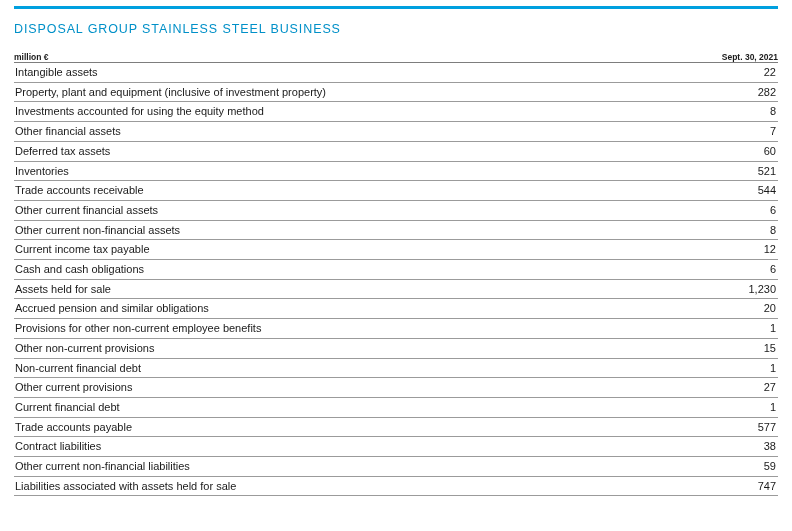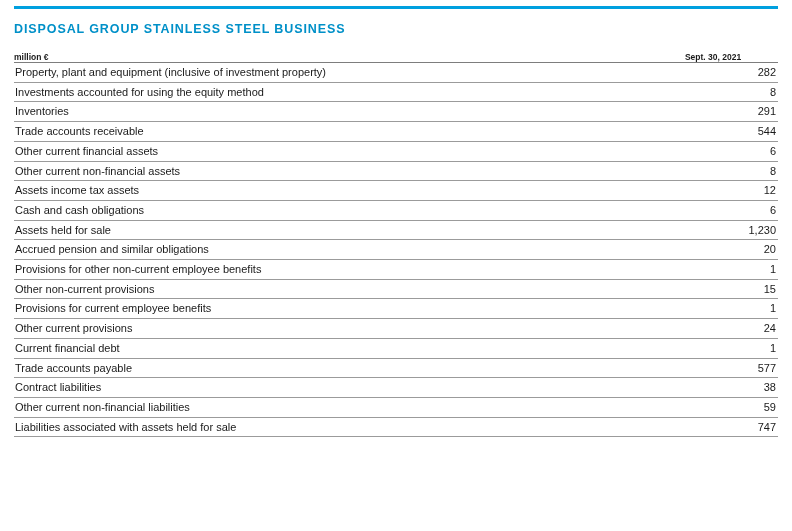--- a/index.html
+++ b/index.html
@@ -22,21 +22,21 @@
   }
   .top-rule {
     height: 3px;
     background: #00a0df;
     margin-top: 6px;
     width: 100%;
   }
   .doc-title {
     color: #0090c8;
     font-size: 12.5px;
-    font-weight: bold;
+    font-weight: normal;
     letter-spacing: 0.9px;
     text-transform: uppercase;
     margin-top: 13px;
     margin-bottom: 0;
     white-space: nowrap;
   }
   table.fin {
     width: 100%;
     border-collapse: collapse;
     margin-top: 16px;
@@ -50,21 +50,21 @@
   .head-row th {
     font-size: 8.5px;
     font-weight: bold;
     padding-bottom: 4px;
     border-bottom: 1px solid #7d7d7d;
   }
   .head-row th.label-col {
     text-align: left;
   }
   .head-row th.value-col {
-    text-align: center;
+    text-align: right;
     width: 130px;
   }
   .data-row td {
     border-bottom: 1px solid #9b9b9b;
     height: 18.7px;
     line-height: 18.7px;
     font-size: 11px;
   }
   .data-row td.label-cell {
     text-align: left;
@@ -86,45 +86,57 @@
 
   <table class="fin">
     <thead>
       <tr class="head-row">
         <th class="label-col">million €</th>
         <th class="value-col">Sept. 30, 2021</th>
       </tr>
     </thead>
     <tbody>
         <tr class="data-row">
+          <td class="label-cell">Intangible assets</td>
+          <td class="value-cell">22</td>
+        </tr>
+        <tr class="data-row">
           <td class="label-cell">Property, plant and equipment (inclusive of investment property)</td>
           <td class="value-cell">282</td>
         </tr>
         <tr class="data-row">
           <td class="label-cell">Investments accounted for using the equity method</td>
           <td class="value-cell">8</td>
         </tr>
         <tr class="data-row">
+          <td class="label-cell">Other financial assets</td>
+          <td class="value-cell">7</td>
+        </tr>
+        <tr class="data-row">
+          <td class="label-cell">Deferred tax assets</td>
+          <td class="value-cell">60</td>
+        </tr>
+        <tr class="data-row">
           <td class="label-cell">Inventories</td>
-          <td class="value-cell">291</td>
+          <td class="value-cell">521</td>
         </tr>
         <tr class="data-row">
           <td class="label-cell">Trade accounts receivable</td>
           <td class="value-cell">544</td>
         </tr>
         <tr class="data-row">
           <td class="label-cell">Other current financial assets</td>
           <td class="value-cell">6</td>
         </tr>
         <tr class="data-row">
           <td class="label-cell">Other current non-financial assets</td>
           <td class="value-cell">8</td>
         </tr>
         <tr class="data-row">
-          <td class="label-cell">Assets income tax assets</td>
+          <td class="label-cell">Current income tax payable</td>
           <td class="value-cell">12</td>
         </tr>
         <tr class="data-row">
           <td class="label-cell">Cash and cash obligations</td>
           <td class="value-cell">6</td>
         </tr>
         <tr class="data-row">
           <td class="label-cell">Assets held for sale</td>
           <td class="value-cell">1,230</td>
         </tr>
@@ -134,26 +146,26 @@
         </tr>
         <tr class="data-row">
           <td class="label-cell">Provisions for other non-current employee benefits</td>
           <td class="value-cell">1</td>
         </tr>
         <tr class="data-row">
           <td class="label-cell">Other non-current provisions</td>
           <td class="value-cell">15</td>
         </tr>
         <tr class="data-row">
-          <td class="label-cell">Provisions for current employee benefits</td>
+          <td class="label-cell">Non-current financial debt</td>
           <td class="value-cell">1</td>
         </tr>
         <tr class="data-row">
           <td class="label-cell">Other current provisions</td>
-          <td class="value-cell">24</td>
+          <td class="value-cell">27</td>
         </tr>
         <tr class="data-row">
           <td class="label-cell">Current financial debt</td>
           <td class="value-cell">1</td>
         </tr>
         <tr class="data-row">
           <td class="label-cell">Trade accounts payable</td>
           <td class="value-cell">577</td>
         </tr>
         <tr class="data-row">

